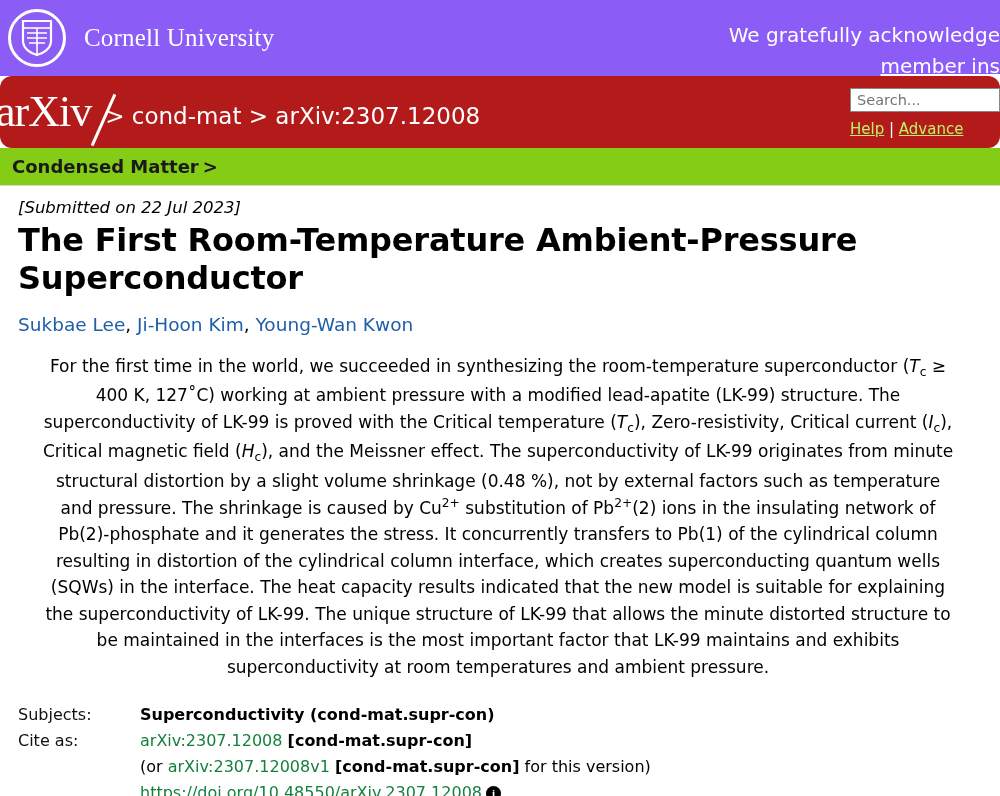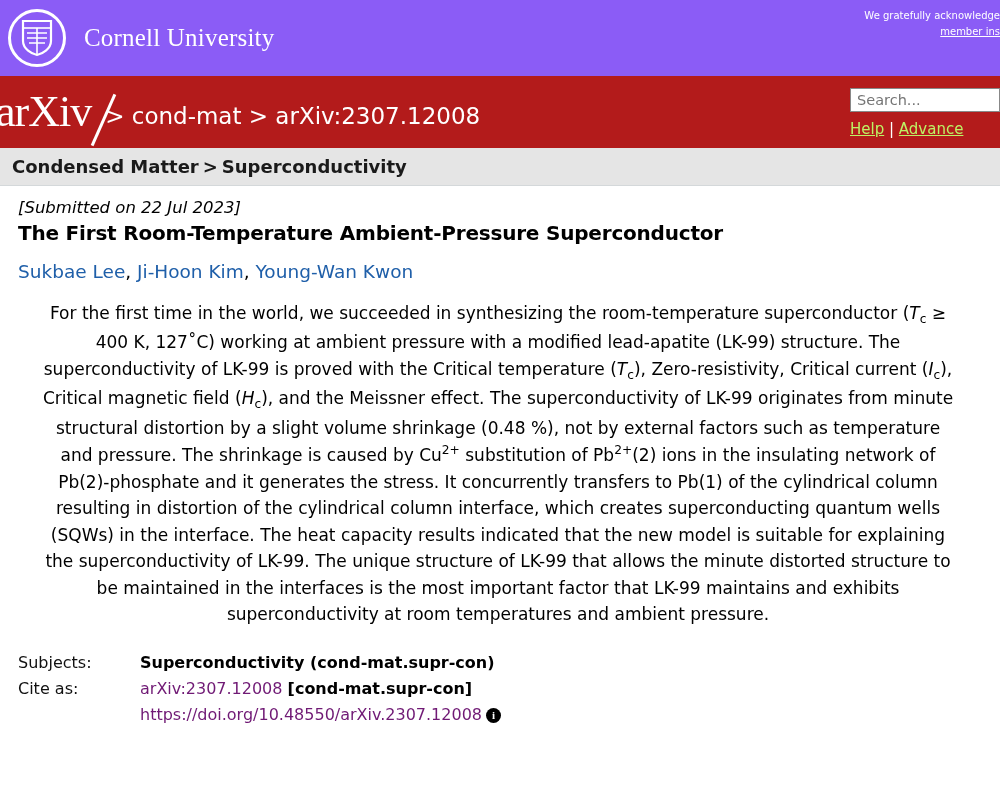--- a/index.html
+++ b/index.html
@@ -39,43 +39,44 @@
   .cornell-name {
     color: #ffffff;
     font-size: 25px;
     margin-left: 18px;
     letter-spacing: 0.2px;
     font-family: "Liberation Serif", serif;
   }
   .cornell-ack {
     position: absolute;
     right: 0px;
-    top: 8px;
+    top: 20px;
     text-align: right;
     color: #ffffff;
-    font-size: 10px;
+    font-size: 20px;
     line-height: 1.55;
     width: 420px;
     overflow: hidden;
     white-space: nowrap;
     direction: rtl;
   }
   .cornell-ack span { direction: ltr; unicode-bidi: embed; }
   .cornell-ack .ack-link {
     color: #ffffff;
     text-decoration: underline;
   }
 
   
   .arxiv-bar {
     background: #b31b1b;
     height: 72px;
     position: relative;
     display: flex;
     align-items: center;
+    border-radius: 12px;
   }
   .arxiv-logo {
     position: relative;
     color: #ffffff;
     font-size: 44px;
     font-family: "Liberation Serif", serif;
     margin-left: -4px;
     letter-spacing: -1px;
     line-height: 1;
     padding-left: 0px;
@@ -118,21 +119,21 @@
     font-size: 15px;
     white-space: nowrap;
   }
   .search-links a {
     color: #bef264;
     text-decoration: underline;
   }
 
   
   .subject-bar {
-    background: #e5e5e5;
+    background: #84cc16;
     border-bottom: 1px solid #d4d8da;
     height: 37px;
     display: flex;
     align-items: center;
     padding-left: 12px;
     font-size: 18px;
     font-weight: bold;
     color: #1a1a1a;
   }
   .subject-bar .sep { font-weight: bold; margin: 0 4px; }
@@ -140,21 +141,21 @@
   
   .paper {
     padding: 12px 22px 0 18px;
   }
   .submitted {
     font-style: italic;
     font-size: 16.5px;
     margin-bottom: 0;
   }
   .title {
-    font-size: 20px;
+    font-size: 32px;
     font-weight: bold;
     letter-spacing: -0.2px;
     line-height: 1.2;
     margin: 4px 0 16px 0;
   }
   .authors {
     font-size: 18.5px;
     margin-bottom: 18px;
   }
   .authors a {
@@ -175,21 +176,21 @@
     margin-top: 22px;
     font-size: 16px;
     line-height: 1.62;
   }
   .meta-row { display: flex; gap: 48px; }
   .meta-label {
     width: 74px;
     flex: none;
     color: #111;
   }
-  .meta-val a { color: #701a75; text-decoration: none; text-align: center; }
+  .meta-val a { color: #15803d; text-decoration: none; text-align: center; }
   .meta-val .bold { font-weight: bold; }
   .info-badge {
     display: inline-block;
     width: 15px;
     height: 15px;
     border-radius: 50%;
     background: #000;
     color: #fff;
     font-size: 11px;
     font-weight: bold;
@@ -232,21 +233,20 @@
       <a href="#">Help</a>
       <span>|</span>
       <a href="#">Advance</a>
     </div>
   </div>
 </div>
 
 <div class="subject-bar">
   <span>Condensed Matter</span>
   <span class="sep">&gt;</span>
-  <span>Superconductivity</span>
 </div>
 
 <div class="paper">
 
   <div class="submitted">[Submitted on 22 Jul 2023]</div>
 
   <h1 class="title">The First Room-Temperature Ambient-Pressure Superconductor</h1>
 
   <div class="authors">
     <a href="#">Sukbae Lee</a><span>, </span><a href="#">Ji-Hoon Kim</a><span>, </span><a href="#">Young-Wan Kwon</a>
@@ -264,19 +264,25 @@
       </div>
     </div>
     <div class="meta-row">
       <div class="meta-label">Cite as:</div>
       <div class="meta-val">
         <div>
           <a href="#">arXiv:2307.12008</a>
           <span class="bold">[cond-mat.supr-con]</span>
         </div>
         <div>
+          <span>(or</span>
+          <a href="#">arXiv:2307.12008v1</a>
+          <span class="bold">[cond-mat.supr-con]</span>
+          <span>for this version)</span>
+        </div>
+        <div>
           <a href="#">https://doi.org/10.48550/arXiv.2307.12008</a><span class="info-badge">i</span>
         </div>
       </div>
     </div>
   </div>
 
 </div>
 
 </body></html>

